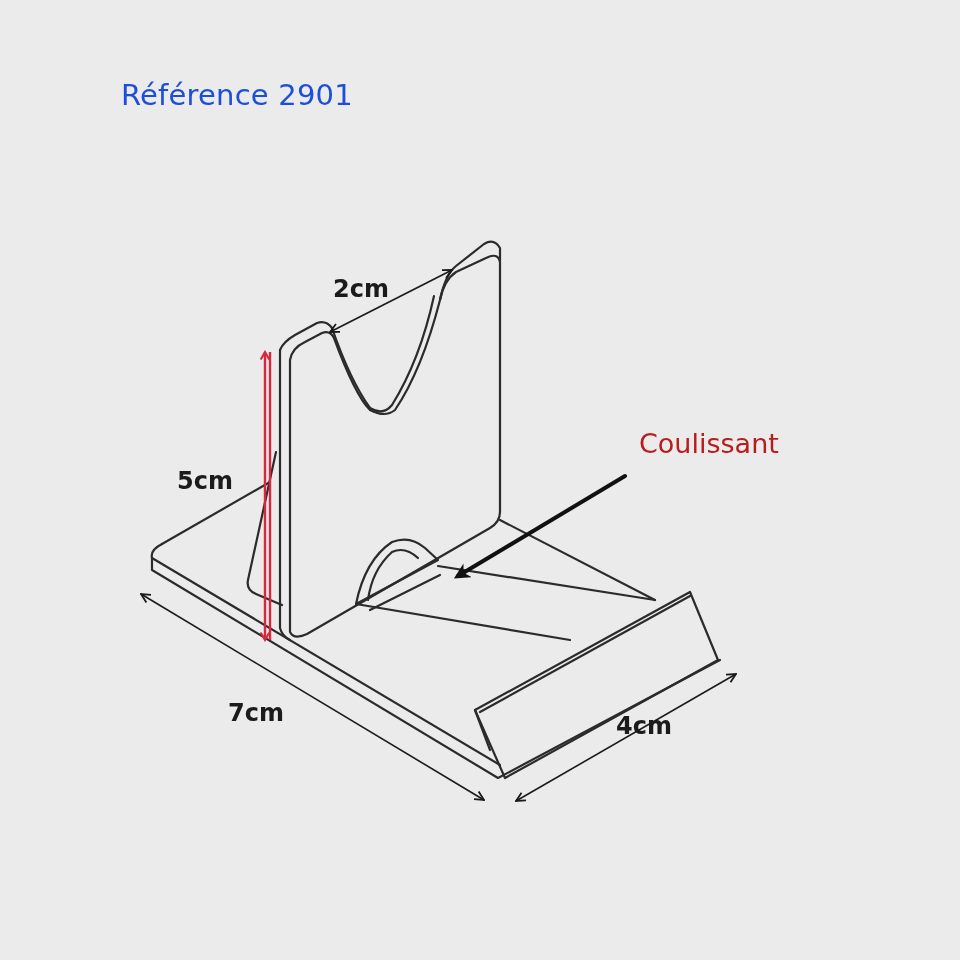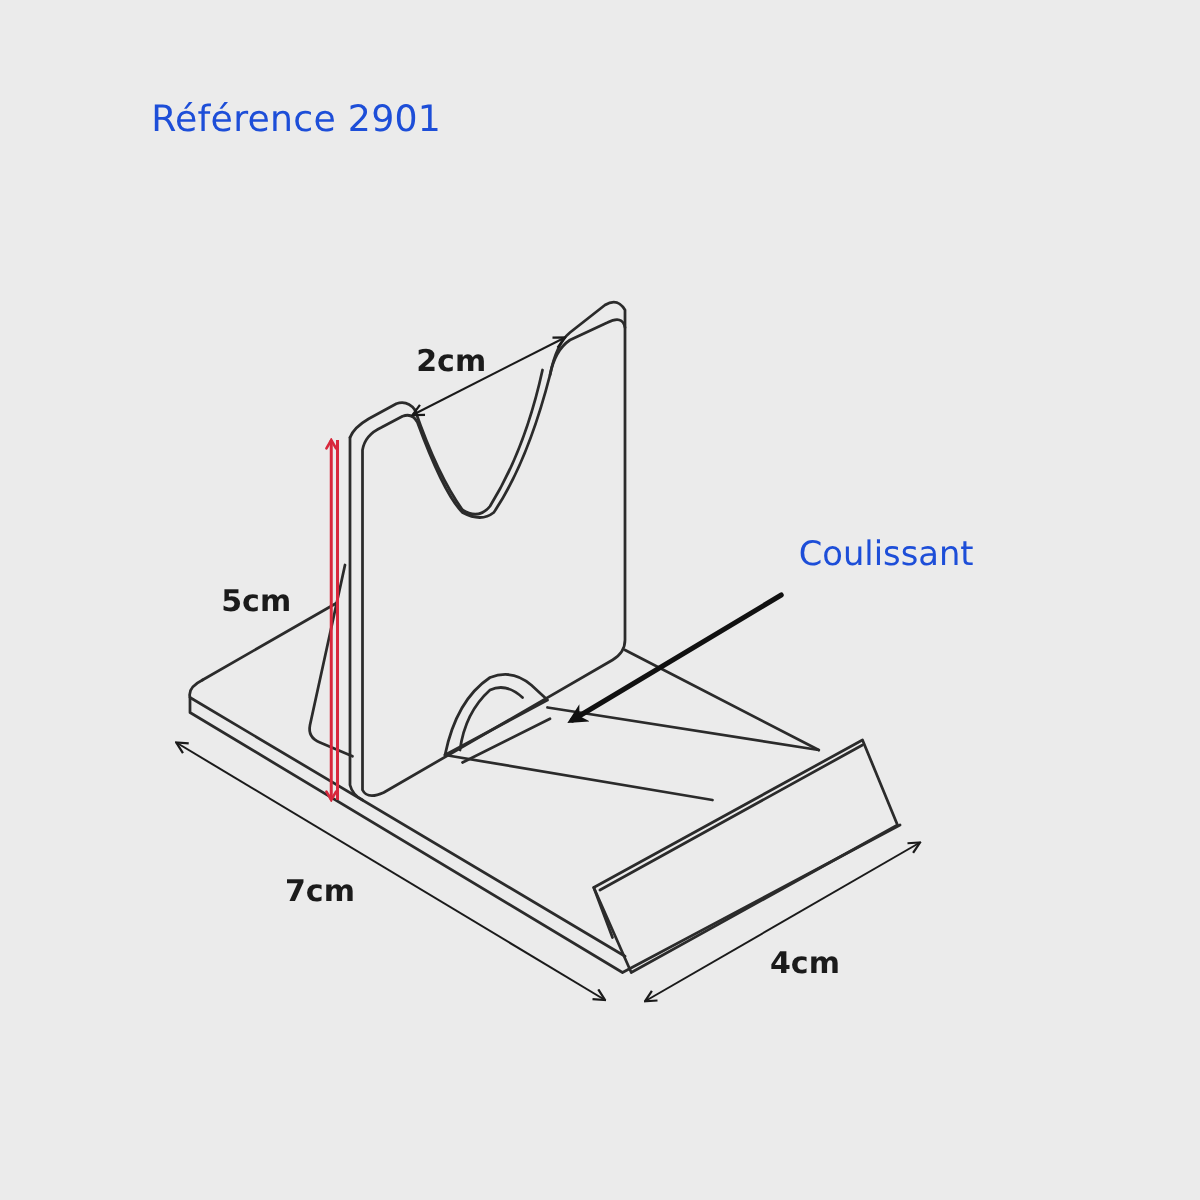--- a/index.html
+++ b/index.html
@@ -21,21 +21,21 @@
     .label {
       position: absolute;
       font-size: 24px;
       font-weight: 700;
       color: #1b1b1b;
     }
     .callout {
       position: absolute;
       font-size: 27px;
       font-weight: 400;
-      color: #1d4ed8;
+      color: #b91c1c;
     }
     svg.drawing { position: absolute; left: 0; top: 0; }
     .ln { fill: none; stroke: #2b2b2b; stroke-width: 2.2; stroke-linejoin: round; stroke-linecap: round; }
     .dim { fill: none; stroke: #1a1a1a; stroke-width: 1.6; }
     .bold { fill: none; stroke: #111; stroke-width: 4; stroke-linecap: round; }
   </style>
 </head>
 <body>
 
 <div class="title">Référence 2901</div>
@@ -101,14 +101,14 @@
     <line x1="265" y1="352" x2="265" y2="640" stroke="#d8283c" stroke-width="2.4" marker-start="url(#arrRed)" marker-end="url(#arrRed)"></line>
     <line x1="270" y1="352" x2="270" y2="640" stroke="#d8283c" stroke-width="2.4"></line>
   </g>
 
   <line class="bold" x1="625" y1="476" x2="458" y2="576" marker-end="url(#arrBold)"></line>
 </svg>
 
 <div class="label" style="left:333px; top:259px;margin-top:16px;">2cm</div>
 <div class="label" style="left:177px; top:467px;">5cm</div>
 <div class="label" style="left:228px; top:699px;">7cm</div>
-<div class="label" style="left:616px; top:756px;text-align:center;">4cm</div>
+<div class="label" style="left:616px; top:712px;text-align:center;">4cm</div>
 <div class="callout" style="left:639px; top:428px;">Coulissant</div>
 
 </body></html>

